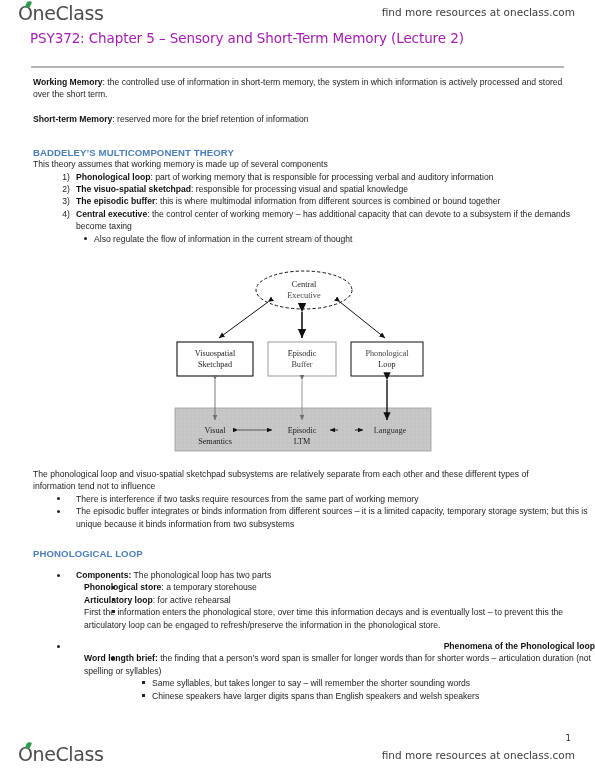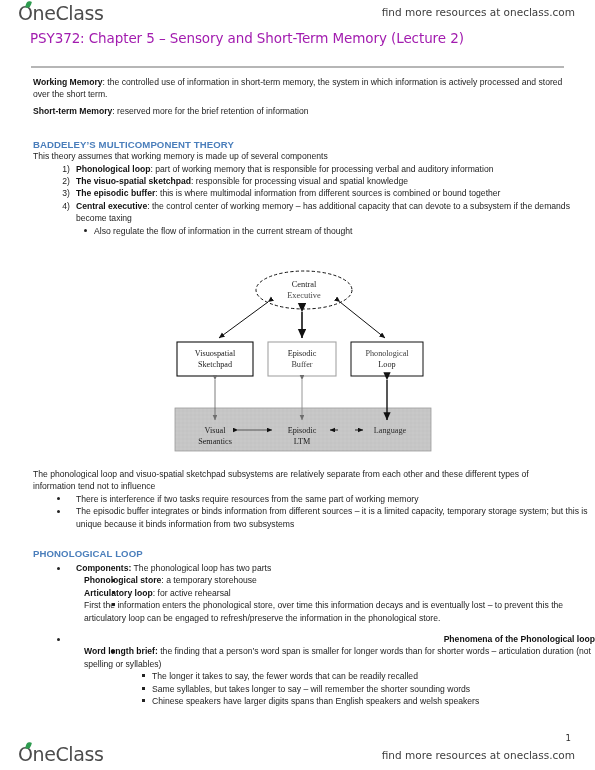--- a/index.html
+++ b/index.html
@@ -82,21 +82,21 @@
     width: 595px;
   }
   .para {
     margin: 0 0 0 0;
     padding: 0 28px 0 33px;
     font-size: 8.6px;
     line-height: 12.4px;
     color: #232323;
     text-align: left;
   }
-  .para.gap-top-lg { margin-top: 4px; }
+  .para.gap-top-lg { margin-top: 12px; }
   b, .bold { font-weight: bold; color: #111; }
 
   .sec-head {
     padding-left: 33px;
     font-size: 9.6px;
     font-weight: bold;
     color: #4a7ebb;
     letter-spacing: 0.1px;
     margin-top: 22px;
   }
@@ -363,21 +363,21 @@
       <span>There is interference if two tasks require resources from the same part of working memory</span>
     </li>
     <li>
       <span class="dot"></span>
       <span>The episodic buffer integrates or binds information from different sources – it is a limited capacity, temporary storage system; but this is unique because it binds information from two subsystems</span>
     </li>
   </ul>
 
   <div class="sec-head" style="margin-top:18px;">PHONOLOGICAL LOOP</div>
 
-  <ul class="lvl2" style="margin-top:3px;">
+  <ul class="lvl2" style="margin-top:10px;">
     <li>
       <span class="dot"></span>
       <b>Components:</b><span> The phonological loop has two parts</span>
     </li>
   </ul>
 
   <ul class="lvl3">
     <li>
       <span class="sq"></span>
       <b>Phonological store</b><span>: a temporary storehouse</span>
@@ -402,21 +402,20 @@
   <ul class="lvl3">
     <li>
       <span class="sq"></span>
       <b>Word length brief:</b><span> the finding that a person’s word span is smaller for longer words than for shorter words – articulation duration (not spelling or syllables)</span>
     </li>
   </ul>
 
   <ul class="lvl4">
     <li>
       <span class="sq"></span>
-      <span>The longer it takes to say, the fewer words that can be readily recalled</span>
     </li>
     <li>
       <span class="sq"></span>
       <span>Same syllables, but takes longer to say – will remember the shorter sounding words</span>
     </li>
     <li>
       <span class="sq"></span>
       <span>Chinese speakers have larger digits spans than English speakers and welsh speakers</span>
     </li>
   </ul>

